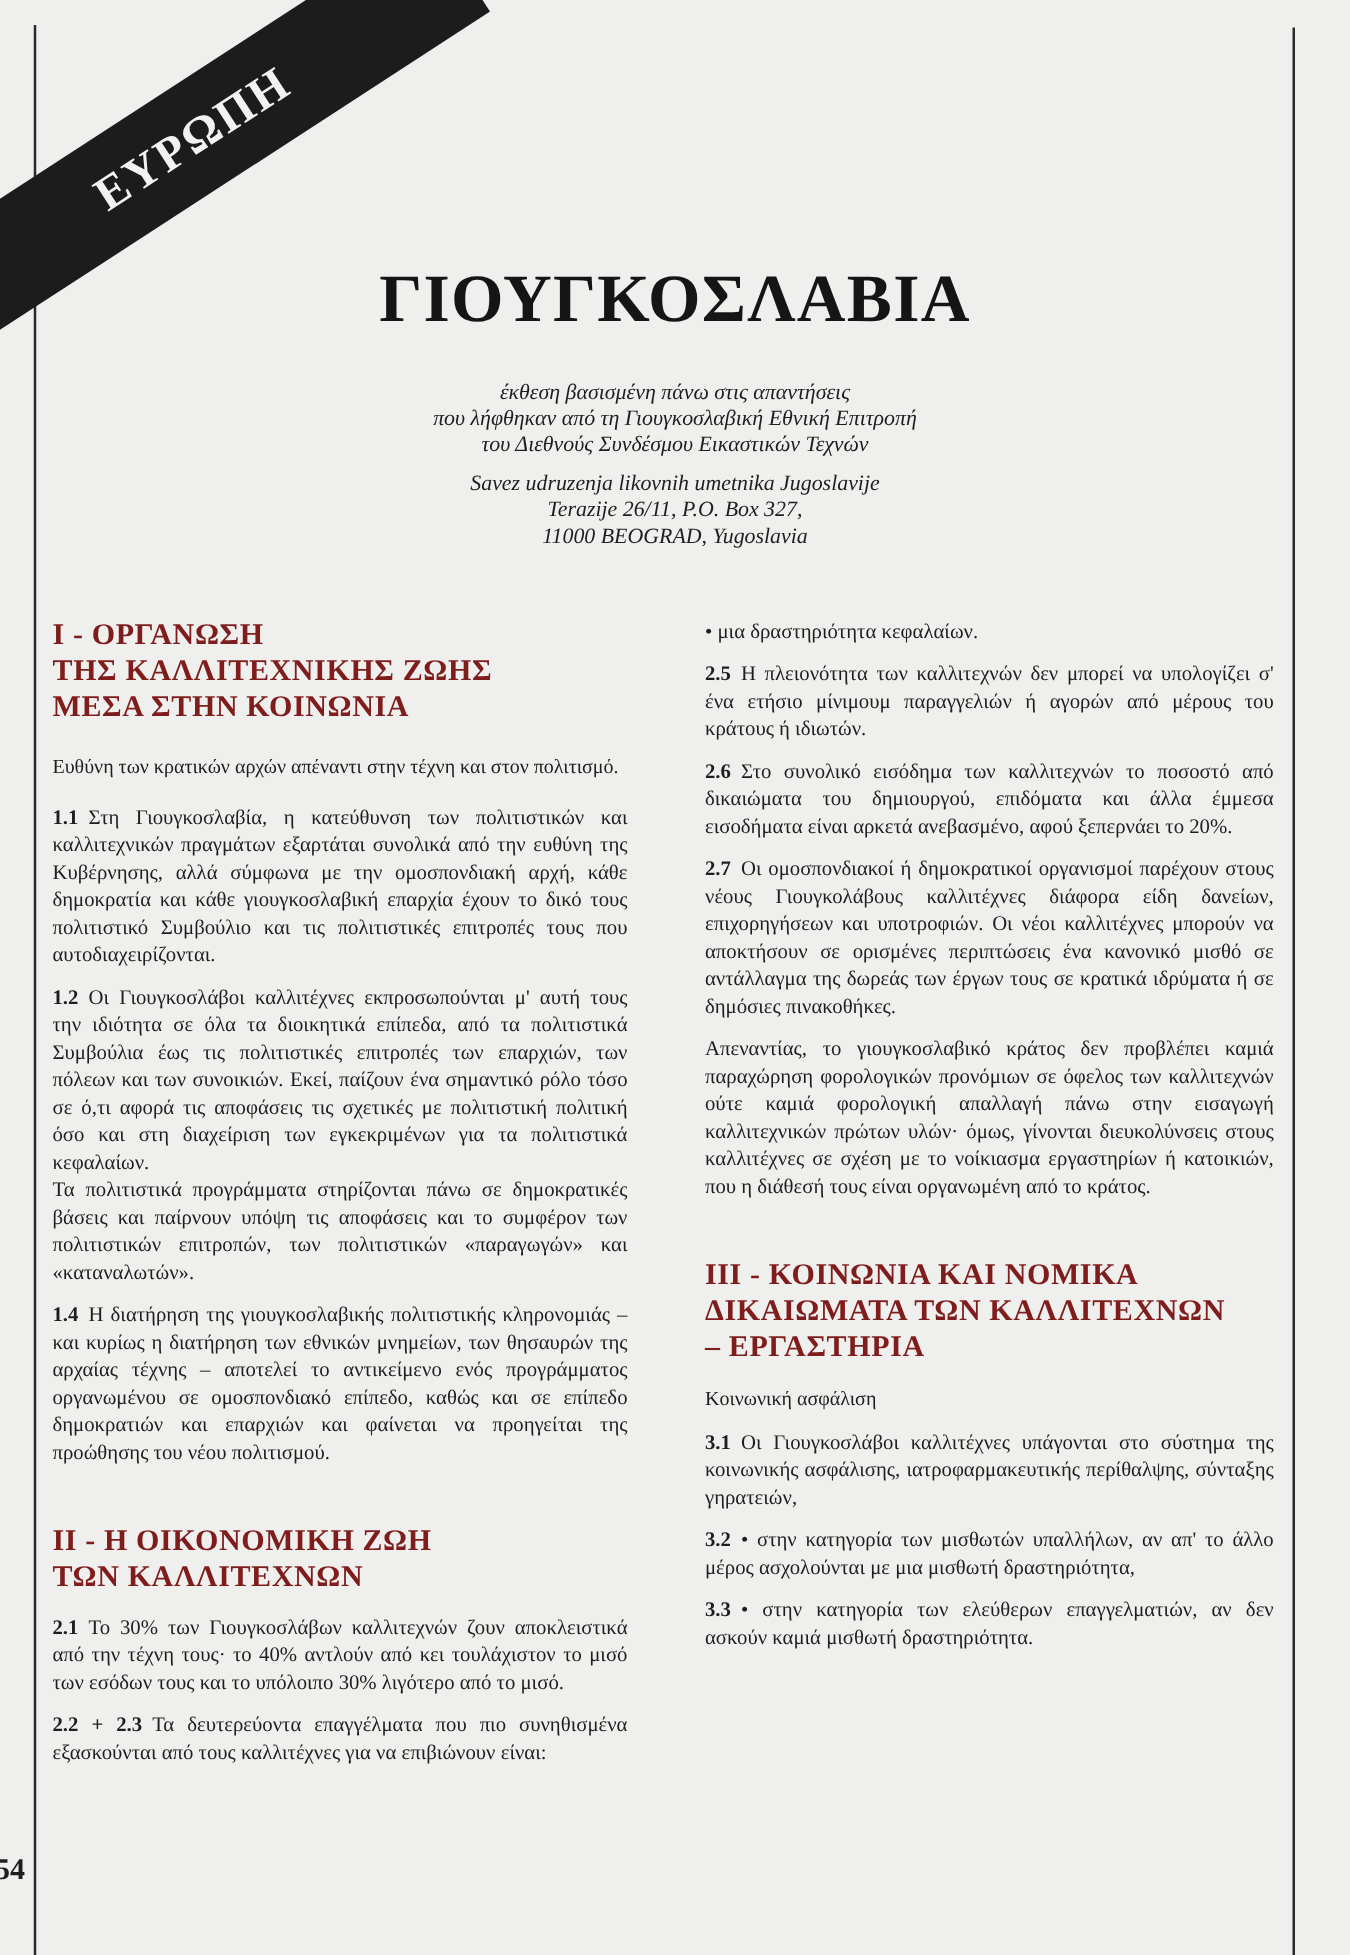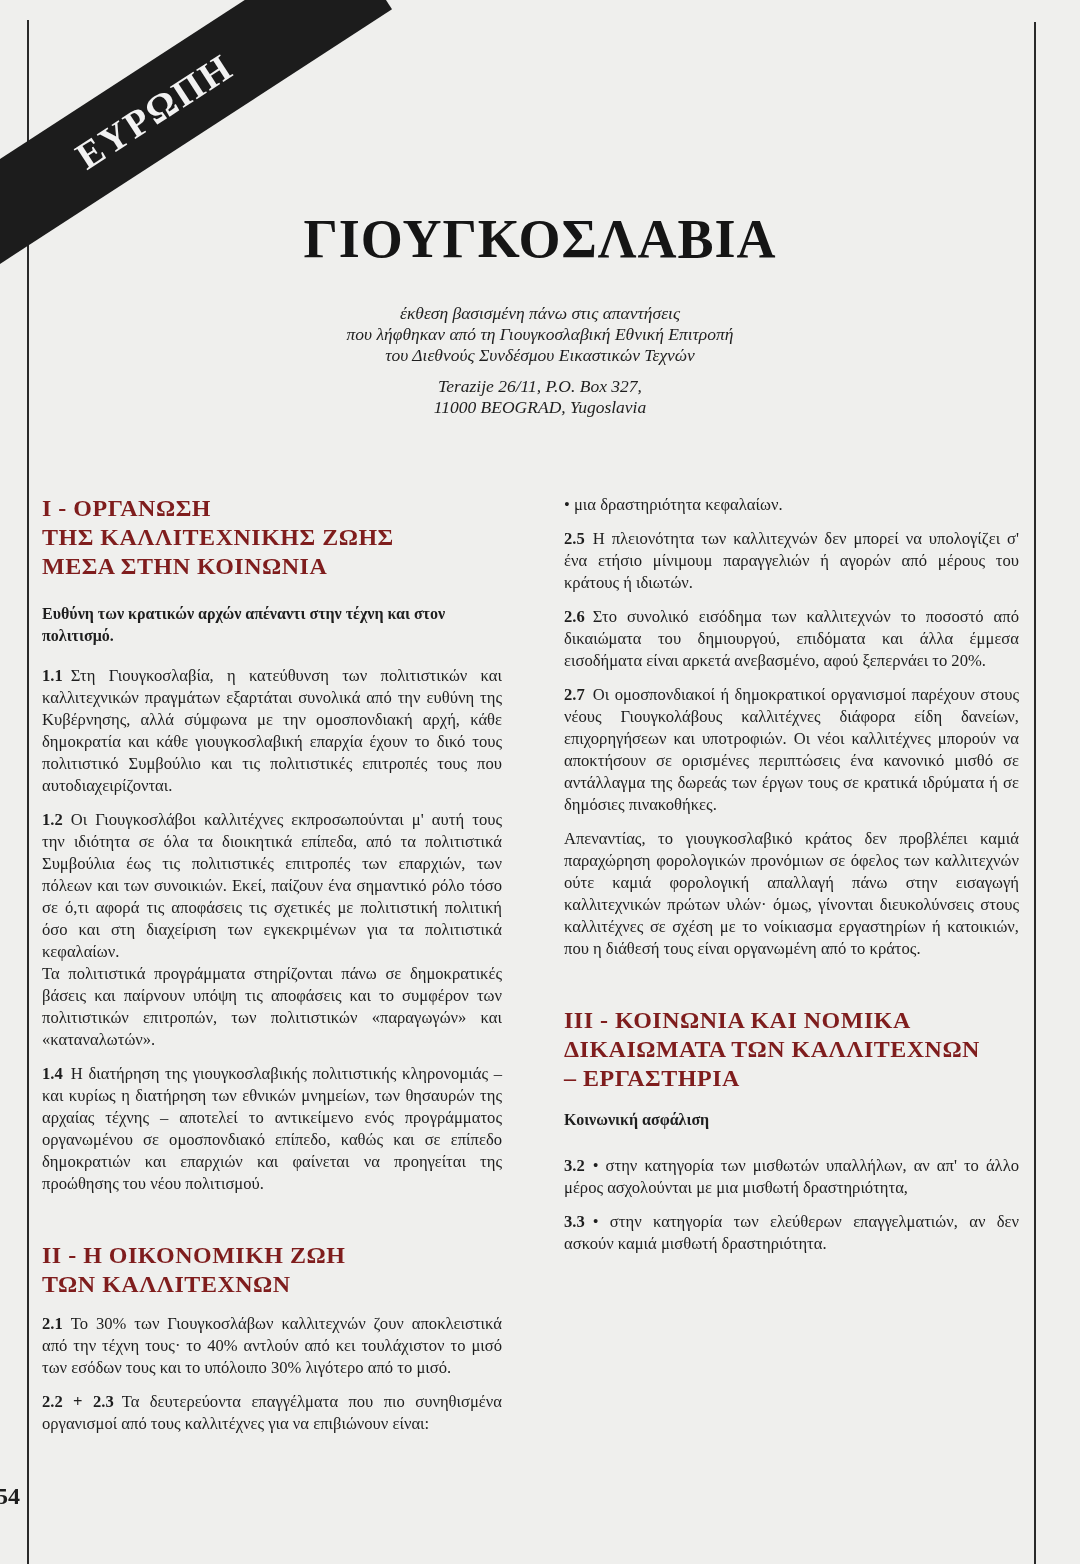--- a/index.html
+++ b/index.html
@@ -34,21 +34,21 @@
     position: absolute; left: 0; right: 0; top: 376px; text-align: center;
     font-family: "Liberation Serif", serif; font-style: italic; font-size: 17.5px; line-height: 21px;
   }
   .col { position: absolute; font-family: "Liberation Serif", serif; font-size: 16.6px; line-height: 22px; text-align: justify; }
   .col-left { left: 42px; width: 460px; }
   .col-right { left: 564px; width: 455px; }
   .sec-head {
     font-family: "Liberation Serif", serif; font-weight: bold; font-size: 24px; line-height: 29px;
     text-align: left; letter-spacing: 0.5px; color: #7f1d1d;
   }
-  .subhead { font-weight: bold; font-size: 16px; text-align: left; }
+  .subhead { font-weight: normal; font-size: 16px; text-align: left; }
   p { margin: 0; }
   .num { font-weight: bold; margin-right: 8px; }
   .gap { height: 12px; }
   .page-num {
     position: absolute; left: -4px; top: 1483px; font-family: "Liberation Serif", serif;
     font-size: 24px; font-weight: bold;
   }
 </style>
 </head>
 <body>
@@ -62,20 +62,21 @@
 
 <div class="title">ΓΙΟΥΓΚΟΣΛΑΒΙΑ</div>
 
 <div class="subtitle">
   <div>έκθεση βασισμένη πάνω στις απαντήσεις</div>
   <div>που λήφθηκαν από τη Γιουγκοσλαβική Εθνική Επιτροπή</div>
   <div>του Διεθνούς Συνδέσμου Εικαστικών Τεχνών</div>
 </div>
 
 <div class="address">
+  <div>Savez udruzenja likovnih umetnika Jugoslavije</div>
   <div>Terazije 26/11, P.O. Box 327,</div>
   <div>11000 BEOGRAD, Yugoslavia</div>
 </div>
 
 <div class="col col-left" style="top:494px;">
   <div class="sec-head">
     <div>I - ΟΡΓΑΝΩΣΗ</div>
     <div>ΤΗΣ ΚΑΛΛΙΤΕΧΝΙΚΗΣ ΖΩΗΣ</div>
     <div>ΜΕΣΑ ΣΤΗΝ ΚΟΙΝΩΝΙΑ</div>
   </div>
@@ -90,21 +91,21 @@
   <p><span class="num">1.4</span><span>Η διατήρηση της γιουγκοσλαβικής πολιτιστικής κληρονομιάς – και κυρίως η διατήρηση των εθνικών μνημείων, των θησαυρών της αρχαίας τέχνης – αποτελεί το αντικείμενο ενός προγράμματος οργανωμένου σε ομοσπονδιακό επίπεδο, καθώς και σε επίπεδο δημοκρατιών και επαρχιών και φαίνεται να προηγείται της προώθησης του νέου πολιτισμού.</span></p>
 
   <div style="height:46px"></div>
   <div class="sec-head">
     <div>II - Η ΟΙΚΟΝΟΜΙΚΗ ΖΩΗ</div>
     <div>ΤΩΝ ΚΑΛΛΙΤΕΧΝΩΝ</div>
   </div>
   <div style="height:14px"></div>
   <p><span class="num">2.1</span><span>Το 30% των Γιουγκοσλάβων καλλιτεχνών ζουν αποκλειστικά από την τέχνη τους· το 40% αντλούν από κει τουλάχιστον το μισό των εσόδων τους και το υπόλοιπο 30% λιγότερο από το μισό.</span></p>
   <div class="gap"></div>
-  <p><span class="num">2.2 + 2.3</span><span>Τα δευτερεύοντα επαγγέλματα που πιο συνηθισμένα οργανισμοί από τους καλλιτέχνες για να επιβιώνουν είναι:</span></p>
+  <p><span class="num">2.2 + 2.3</span><span>Τα δευτερεύοντα επαγγέλματα που πιο συνηθισμένα εξασκούνται από τους καλλιτέχνες για να επιβιώνουν είναι:</span></p>
 </div>
 
 <div class="col col-right" style="top:494px;">
   <p>• <span>μια δραστηριότητα κεφαλαίων.</span></p>
   <div class="gap"></div>
   <p><span class="num">2.5</span><span>Η πλειονότητα των καλλιτεχνών δεν μπορεί να υπολογίζει σ' ένα ετήσιο μίνιμουμ παραγγελιών ή αγορών από μέρους του κράτους ή ιδιωτών.</span></p>
   <div class="gap"></div>
   <p><span class="num">2.6</span><span>Στο συνολικό εισόδημα των καλλιτεχνών το ποσοστό από δικαιώματα του δημιουργού, επιδόματα και άλλα έμμεσα εισοδήματα είναι αρκετά ανεβασμένο, αφού ξεπερνάει το 20%.</span></p>
   <div class="gap"></div>
   <p><span class="num">2.7</span><span>Οι ομοσπονδιακοί ή δημοκρατικοί οργανισμοί παρέχουν στους νέους Γιουγκολάβους καλλιτέχνες διάφορα είδη δανείων, επιχορηγήσεων και υποτροφιών. Οι νέοι καλλιτέχνες μπορούν να αποκτήσουν σε ορισμένες περιπτώσεις ένα κανονικό μισθό σε αντάλλαγμα της δωρεάς των έργων τους σε κρατικά ιδρύματα ή σε δημόσιες πινακοθήκες.</span></p>
@@ -113,19 +114,20 @@
 
   <div style="height:46px"></div>
   <div class="sec-head">
     <div>III - ΚΟΙΝΩΝΙΑ ΚΑΙ ΝΟΜΙΚΑ</div>
     <div>ΔΙΚΑΙΩΜΑΤΑ ΤΩΝ ΚΑΛΛΙΤΕΧΝΩΝ</div>
     <div>– ΕΡΓΑΣΤΗΡΙΑ</div>
   </div>
   <div style="height:16px"></div>
   <p class="subhead">Κοινωνική ασφάλιση</p>
   <div class="gap"></div>
+  <p><span class="num">3.1</span><span>Οι Γιουγκοσλάβοι καλλιτέχνες υπάγονται στο σύστημα της κοινωνικής ασφάλισης, ιατροφαρμακευτικής περίθαλψης, σύνταξης γηρατειών,</span></p>
   <div class="gap"></div>
   <p><span class="num">3.2</span><span>• στην κατηγορία των μισθωτών υπαλλήλων, αν απ' το άλλο μέρος ασχολούνται με μια μισθωτή δραστηριότητα,</span></p>
   <div class="gap"></div>
   <p><span class="num">3.3</span><span>• στην κατηγορία των ελεύθερων επαγγελματιών, αν δεν ασκούν καμιά μισθωτή δραστηριότητα.</span></p>
 </div>
 
 <div class="page-num">54</div>
 
 </body></html>

